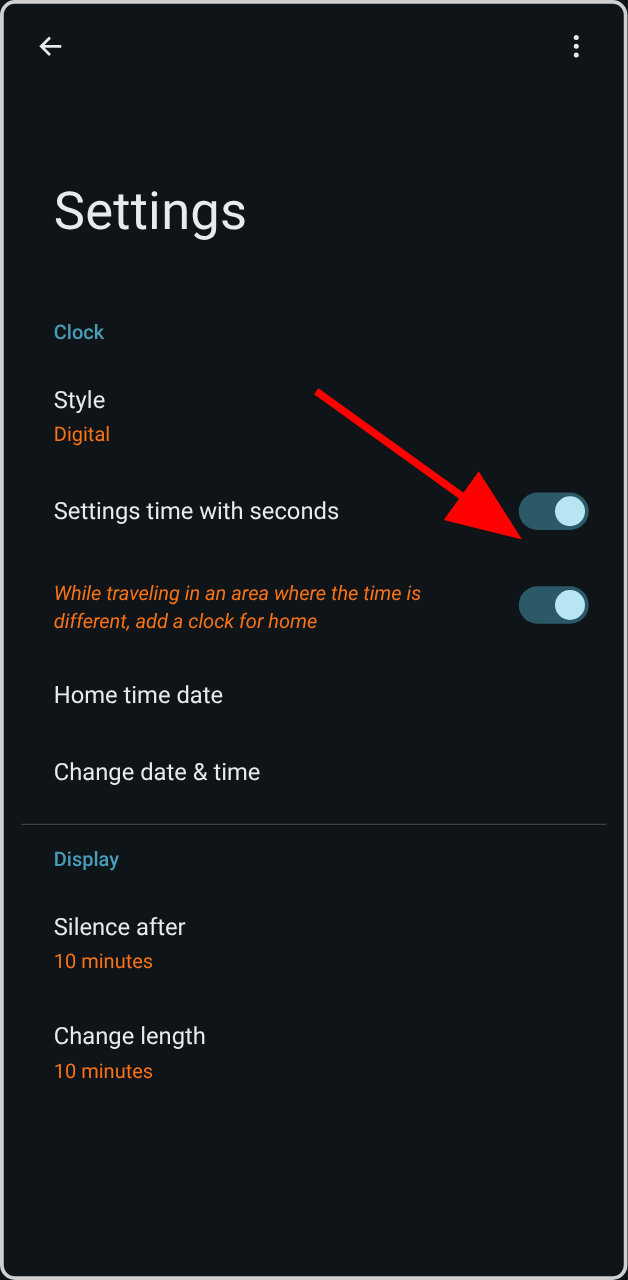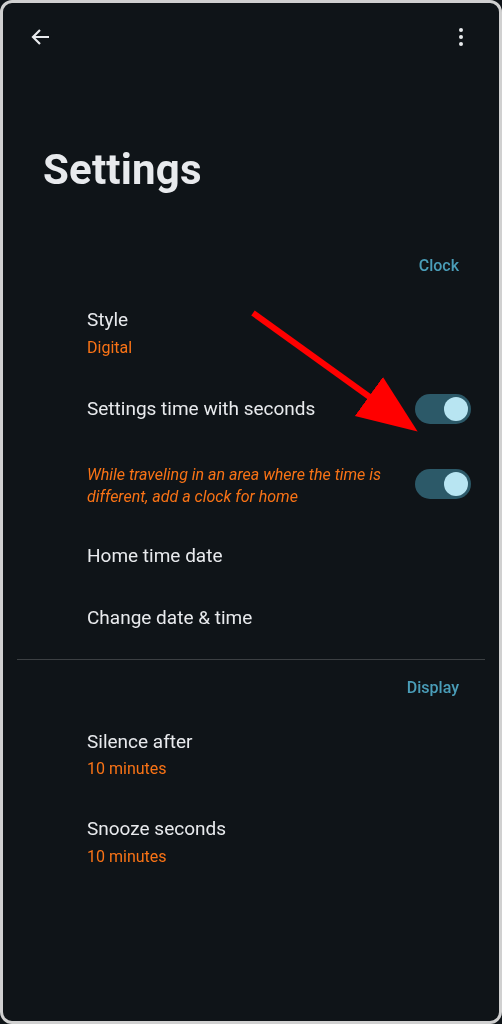--- a/index.html
+++ b/index.html
@@ -24,37 +24,35 @@
   width: 40px;
   height: 40px;
   display: flex;
   align-items: center;
   justify-content: center;
   cursor: pointer;
   color: #e8eaed;
 }
 .page-title {
   font-size: 42px;
-  font-weight: 700;
+  font-weight: 400;
   padding: 80px 0 48px 40px;
   letter-spacing: 0.2px;
 }
 .section-header {
   color: #4a9db8;
   font-size: 16px;
   font-weight: 500;
   padding: 14px 40px 14px 40px;
-  text-align: right;
 }
 .row {
   display: flex;
   align-items: center;
   padding: 18px 28px 18px 40px;
   cursor: pointer;
-  margin-left: 44px;
 }
 .row-text {
   flex: 1;
   min-width: 0;
 }
 .row-title {
   font-size: 19px;
   font-weight: 400;
   color: #e8eaed;
   line-height: 1.35;
@@ -160,21 +158,21 @@
 
 <div class="row">
   <div class="row-text">
     <div class="row-title">Silence after</div>
     <div class="row-sub">10 minutes</div>
   </div>
 </div>
 
 <div class="row">
   <div class="row-text">
-    <div class="row-title">Snooze seconds</div>
+    <div class="row-title">Change length</div>
     <div class="row-sub">10 minutes</div>
   </div>
 </div>
 
 <svg class="arrow-annotation" style="left:240px; top:300px;" width="200" height="150" viewBox="0 0 200 150">
   <defs>
     <marker id="ah" markerWidth="10" markerHeight="10" refX="7" refY="4" orient="auto">
       <path d="M0,0 L10,4 L0,8 Z" fill="#ff0000"></path>
     </marker>
   </defs>

